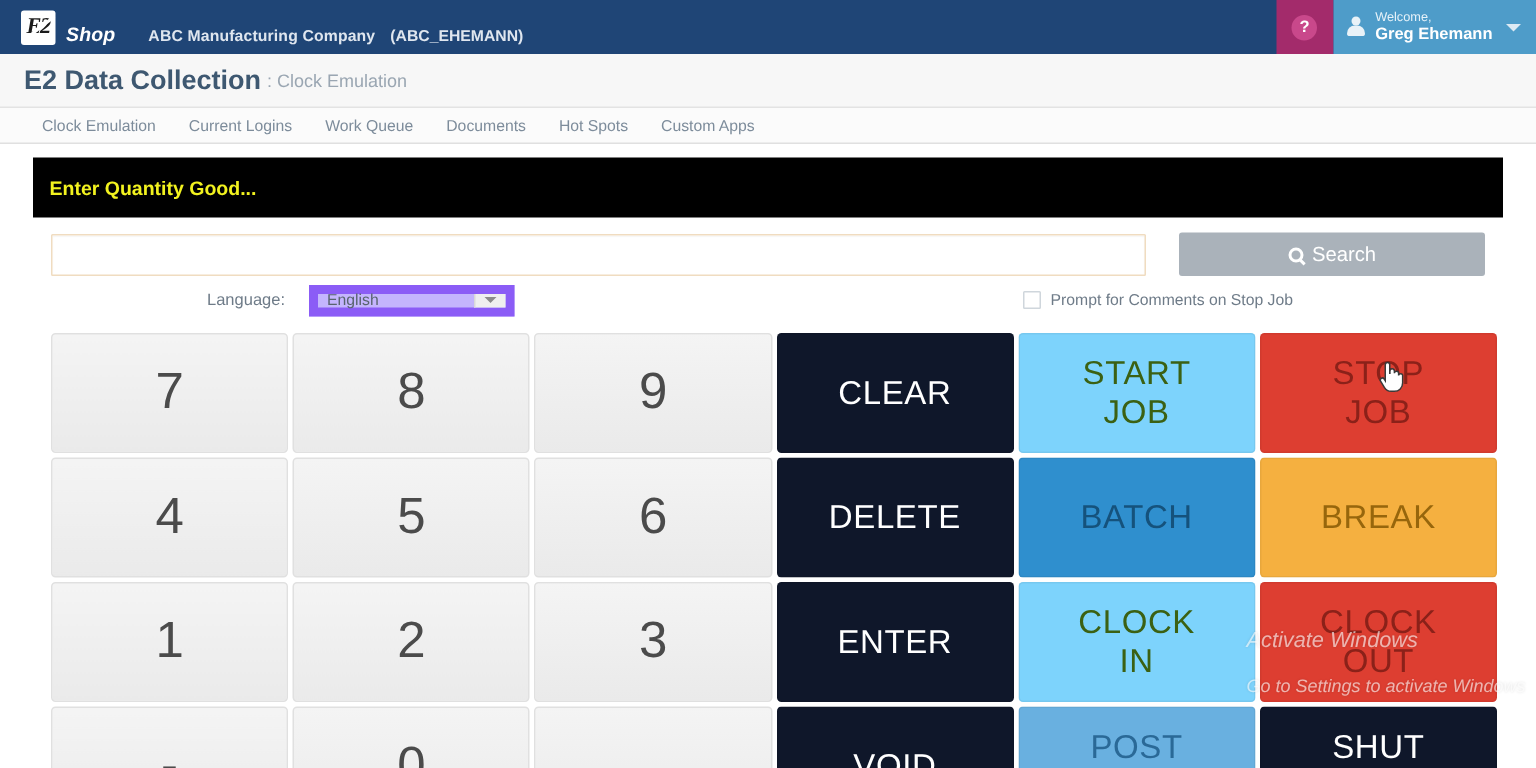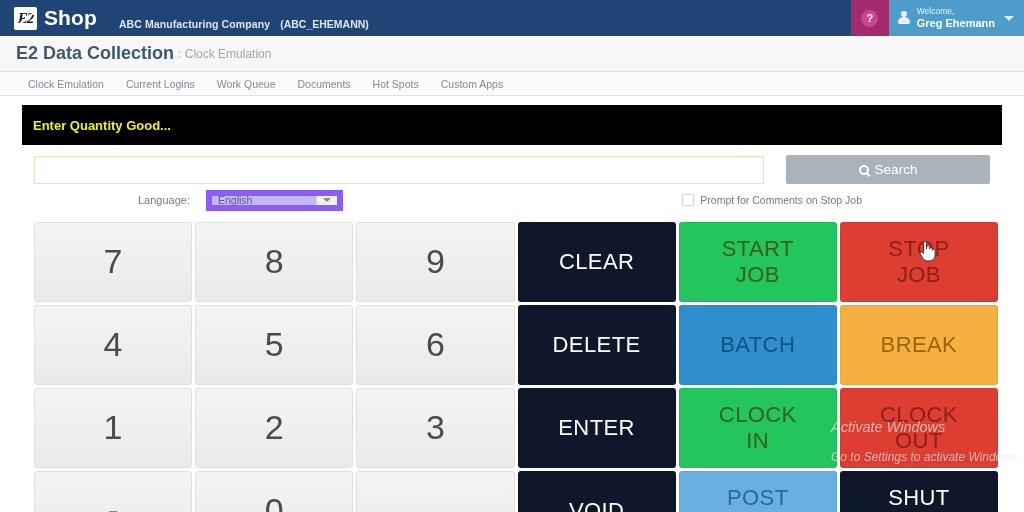--- a/index.html
+++ b/index.html
@@ -30,22 +30,22 @@
     font-family: "Liberation Serif", serif;
     font-weight: bold; font-size: 15px;
     color: #1b1b1b; font-style: italic;
     letter-spacing: -1px; line-height: 1;
   }
   #logo-tile .slash {
     position: absolute; width: 26px; height: 2px;
     background: #ffffff; transform: rotate(-38deg); top: 11px; left: -1px;
   }
   #brand-name {
-    color: #ffffff; font-size: 21px; font-weight: bold;
-    margin-left: 7px; letter-spacing: .1px;
+    color: #ffffff; font-size: 13px; font-weight: bold;
+    margin-left: 7px; letter-spacing: .1px; font-style: italic;
   }
   #company {
     color: #dfe6ef; font-size: 10.5px; font-weight: bold;
     margin-left: 22px; letter-spacing: .1px;
   }
   #company-code { color: #dfe6ef; font-size: 10.5px; font-weight: bold; margin-left: 10px; }
 
   #topbar-right { margin-left: auto; display: flex; align-items: stretch; height: 36px; }
   #help-btn {
     width: 38px; background: #a32b6b;
@@ -198,21 +198,21 @@
     background: linear-gradient(180deg, #f4f4f4 0%, #eaeaea 100%);
     border: 1px solid #e0e0e0;
     color: #4b4b4b; font-size: 34px; font-weight: 300;
   }
   .key.word {
     color: #ffffff; font-size: 22px; font-weight: 300;
     letter-spacing: .4px; border: 1px solid rgba(0,0,0,.05);
   }
   .key.two-line .lbl { line-height: 1.18; }
   .key.gray   { background: #0f172a; }
-  .key.green  { background: #22c55e; color: #3b6113; }
+  .key.green  { background: #7dd3fc; color: #3b6113; }
   .key.red    { background: #dd3e31; color: #8b2119; }
   .key.blue   { background: #2f8fce; color: #15527c; }
   .key.orange { background: #f5b040; color: #97660c; justify-content: center; }
   .key.ltblue { background: #69b0e0; color: #2a6997; }
 
   
   #watermark {
     position: absolute; left: 831px; top: 420px;
     pointer-events: none; color: rgba(255,255,255,.62);
     text-shadow: 0 0 2px rgba(0,0,0,.12);

